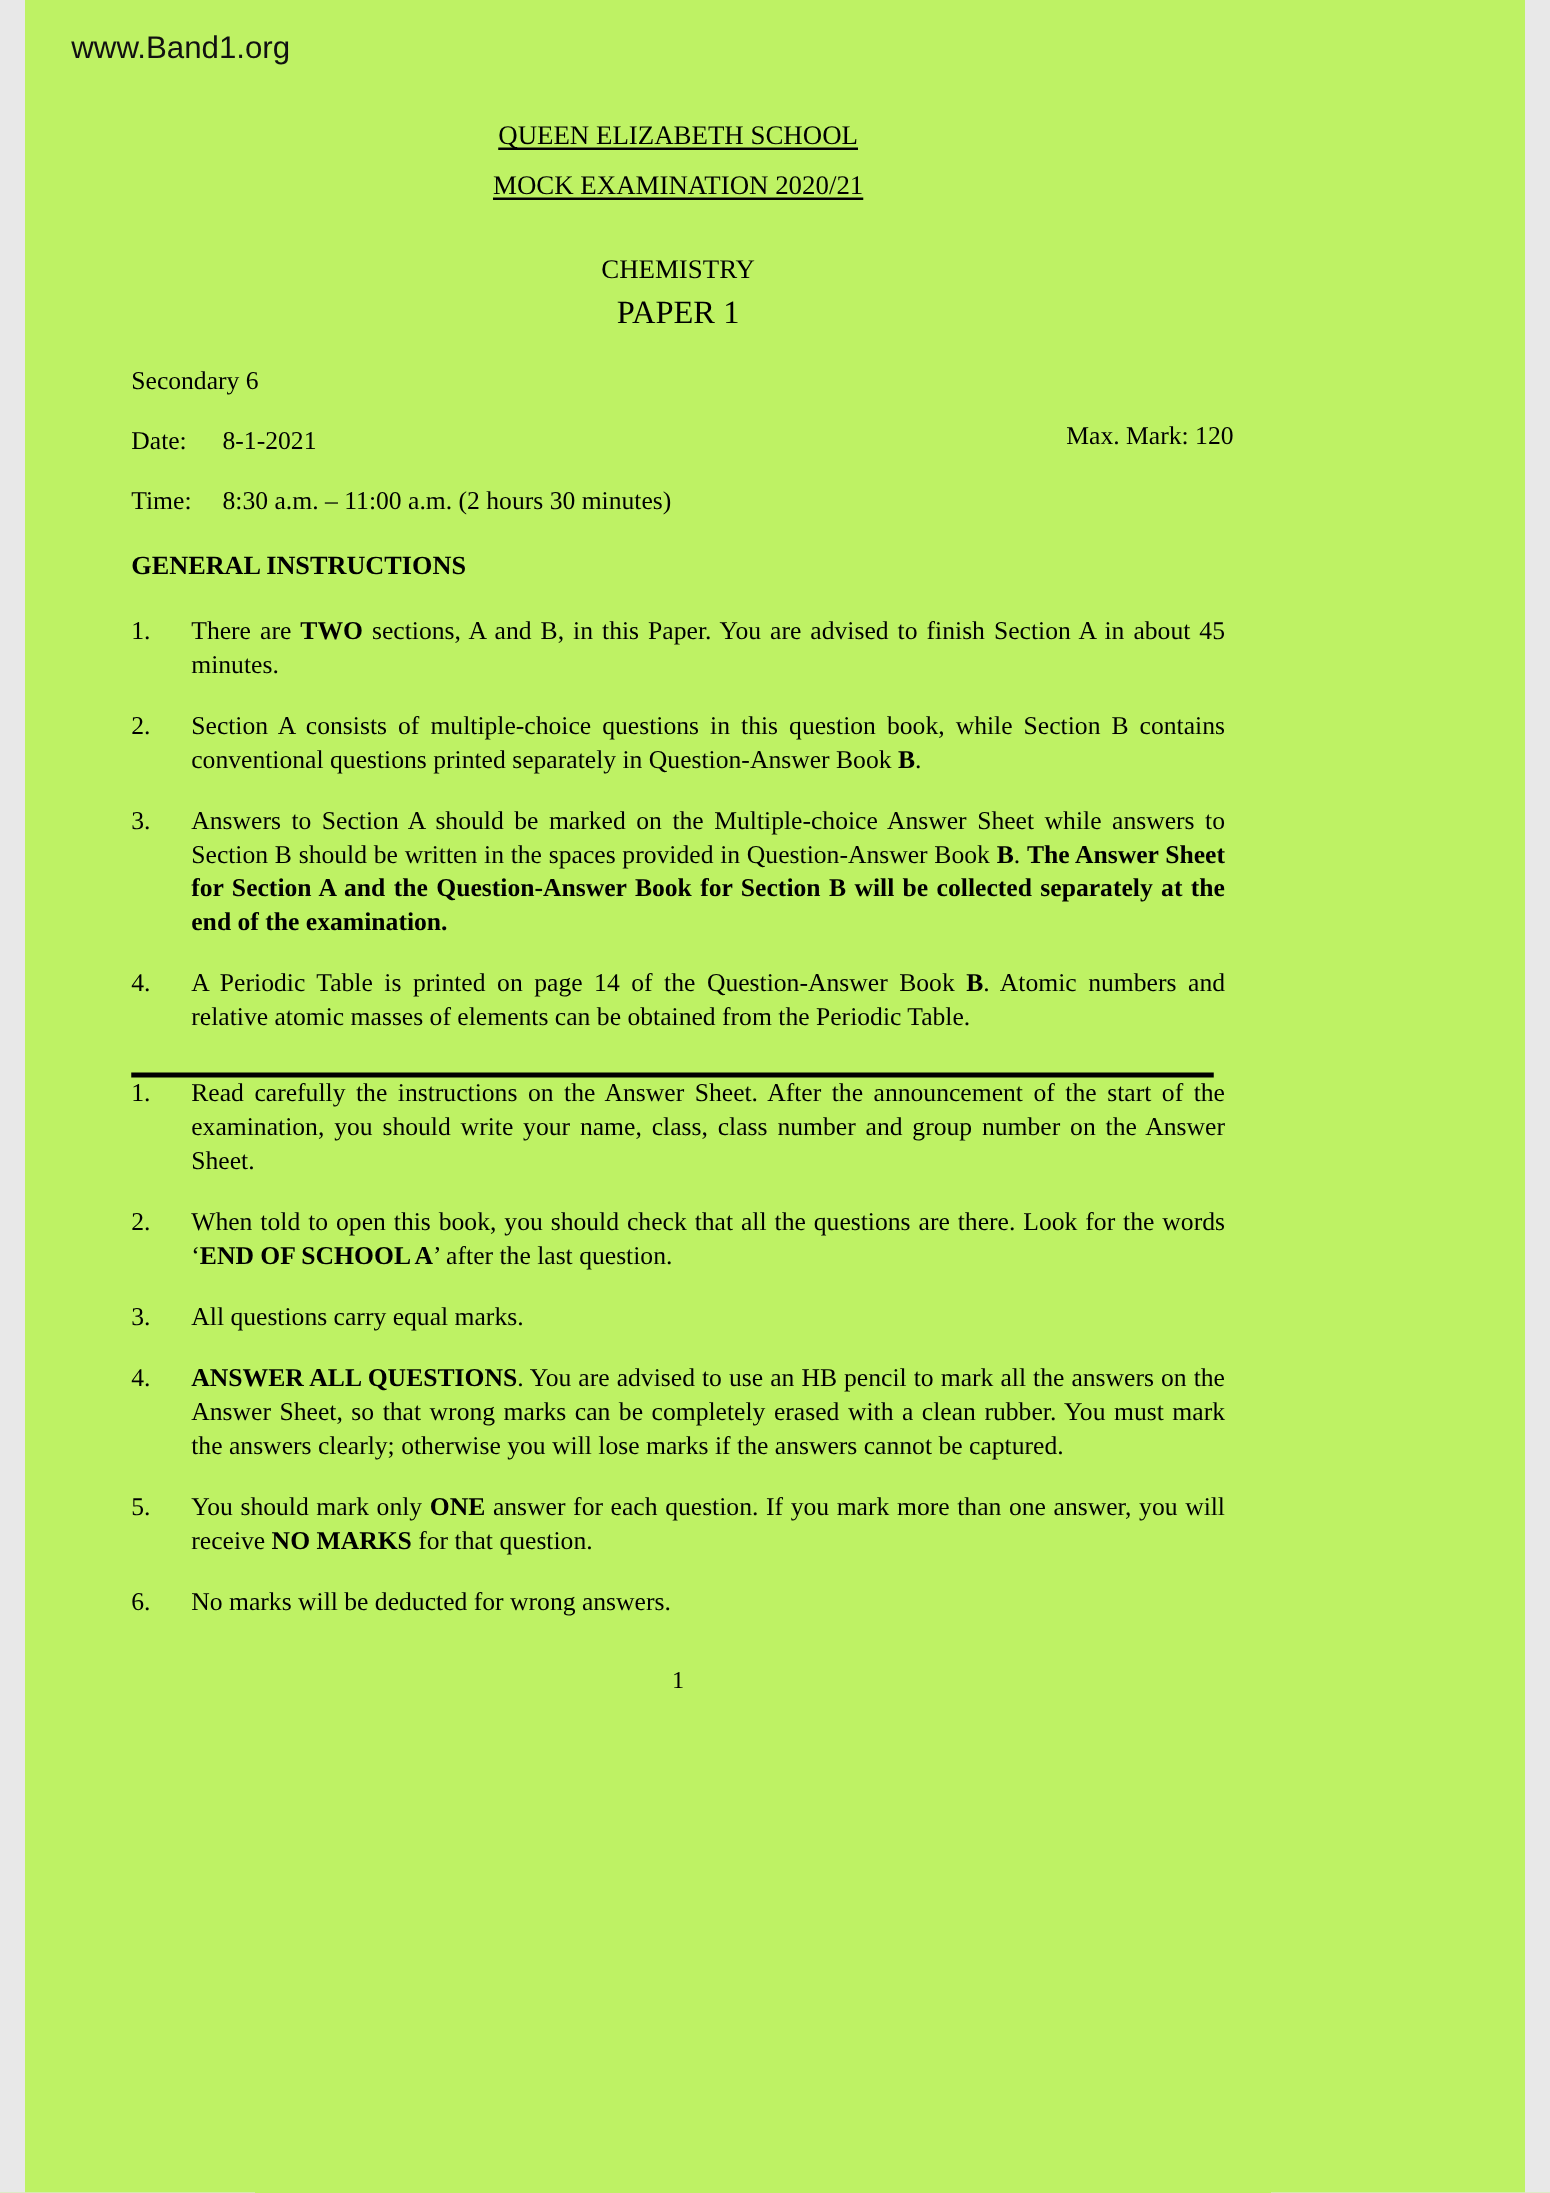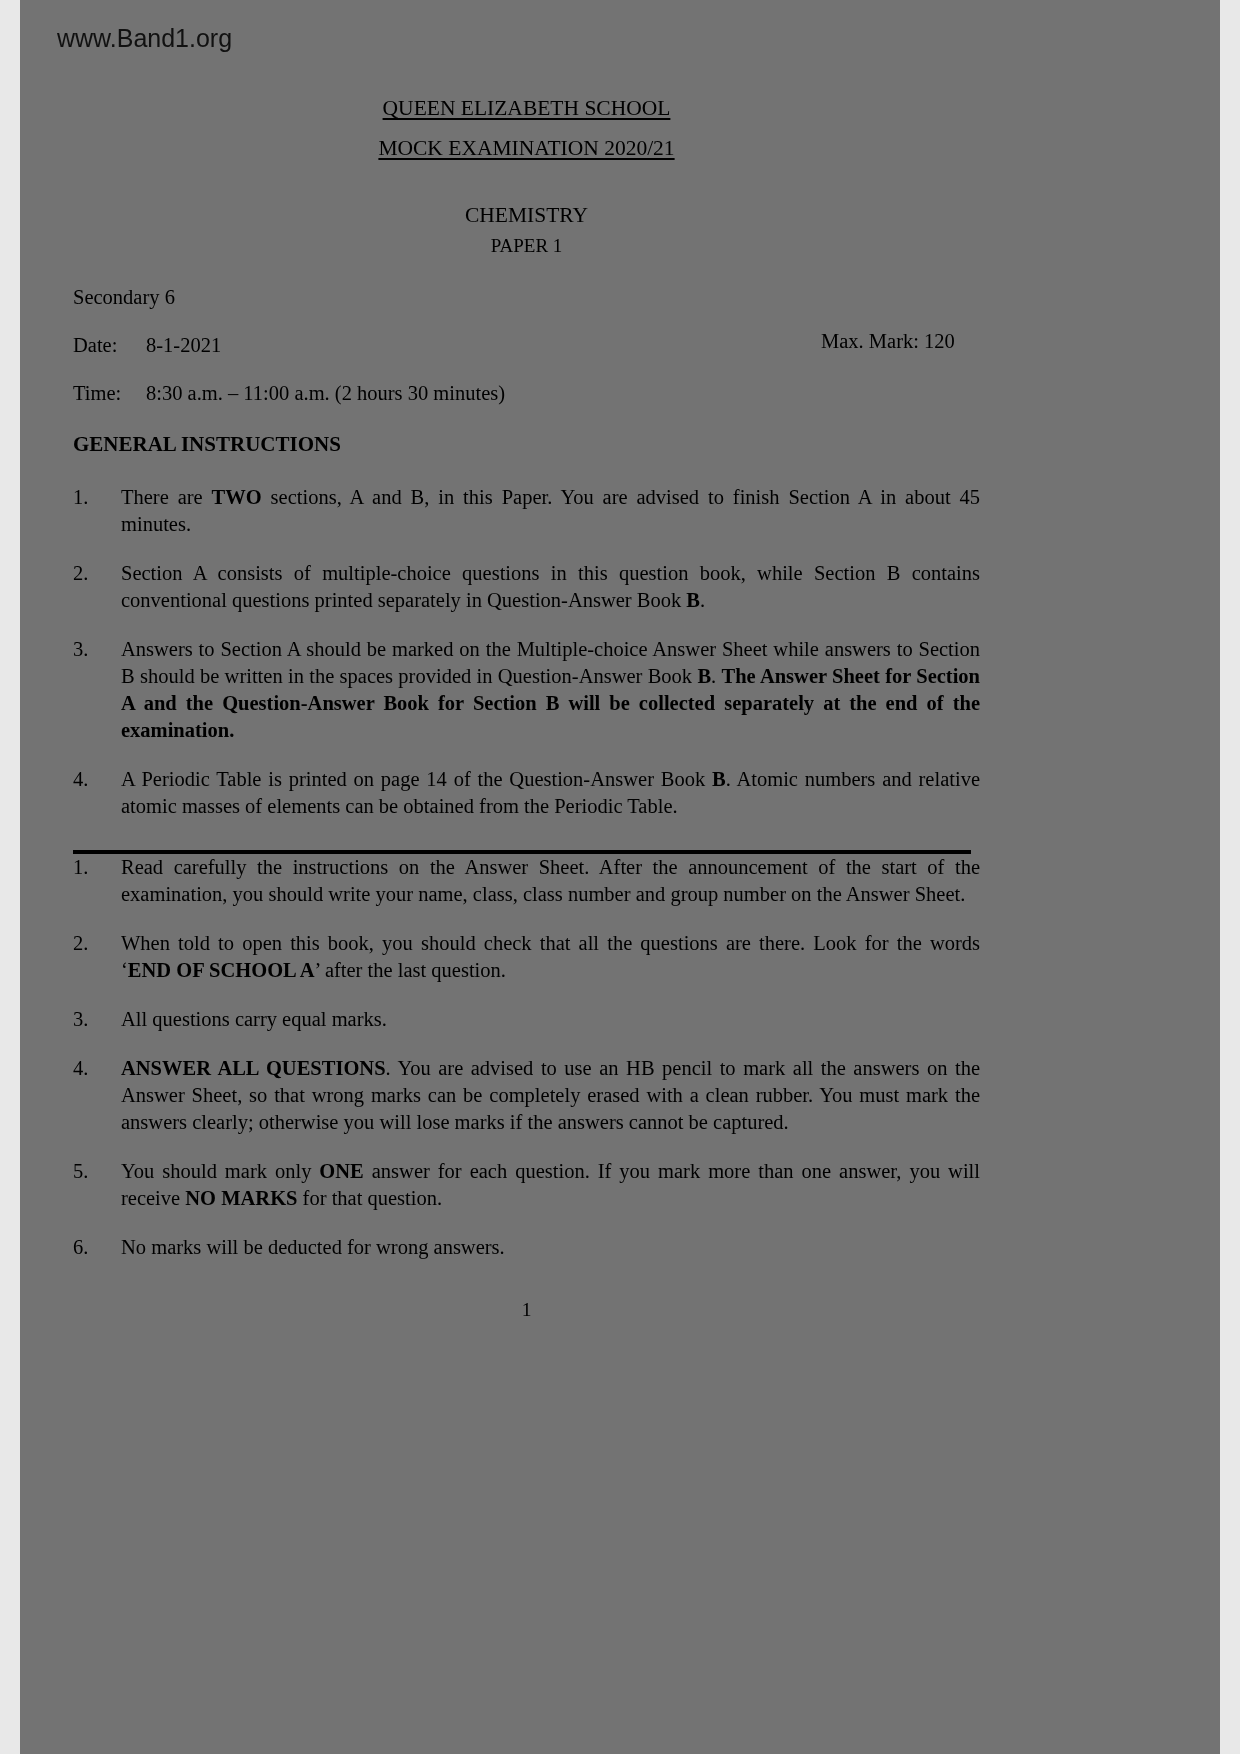--- a/index.html
+++ b/index.html
@@ -2,46 +2,47 @@
 <html><head>
 <meta charset="utf-8">
 <style>
   * { margin: 0; padding: 0; box-sizing: border-box; }
   html, body { background: #e8e8e8; }
   .page {
     position: relative;
     width: 1200px;
     height: 1754px;
     margin: 0 auto;
-    background: #737373;
+    background: #bef264;
     color: #000000;
     font-family: "Liberation Serif", serif;
     overflow: hidden;
   }
   .watermark {
     position: absolute;
     left: 37px;
     top: 24px;
     font-family: "Liberation Sans", sans-serif;
     font-size: 25px;
     color: #111111;
   }
   .content {
     padding: 96px 240px 0 53px; 
+    margin-left: 32px;
   }
   .title-block { text-align: center; }
   .school-name, .exam-title {
     font-size: 21.5px;
     text-decoration: underline;
     text-underline-offset: 3px;
   }
   .school-name { margin-bottom: 15px; }
   .exam-title { margin-bottom: 42px; }
   .subject { font-size: 21.5px; margin-bottom: 7px; }
-  .paper { font-size: 19px; }
+  .paper { font-size: 26px; }
 
   .meta { position: relative; }
   .level { margin-top: 29px; font-size: 20.5px; }
   .meta-row { margin-top: 25px; font-size: 20.5px; position: relative; }
   .meta-label { display: inline-block; width: 73px; }
   .max-mark { position: absolute; left: 748px; top: -4px; white-space: nowrap; }
   .book-title { text-align: center; font-size: 24px; margin-top: 7px; }
 
   .section-title {
     font-size: 21px;

